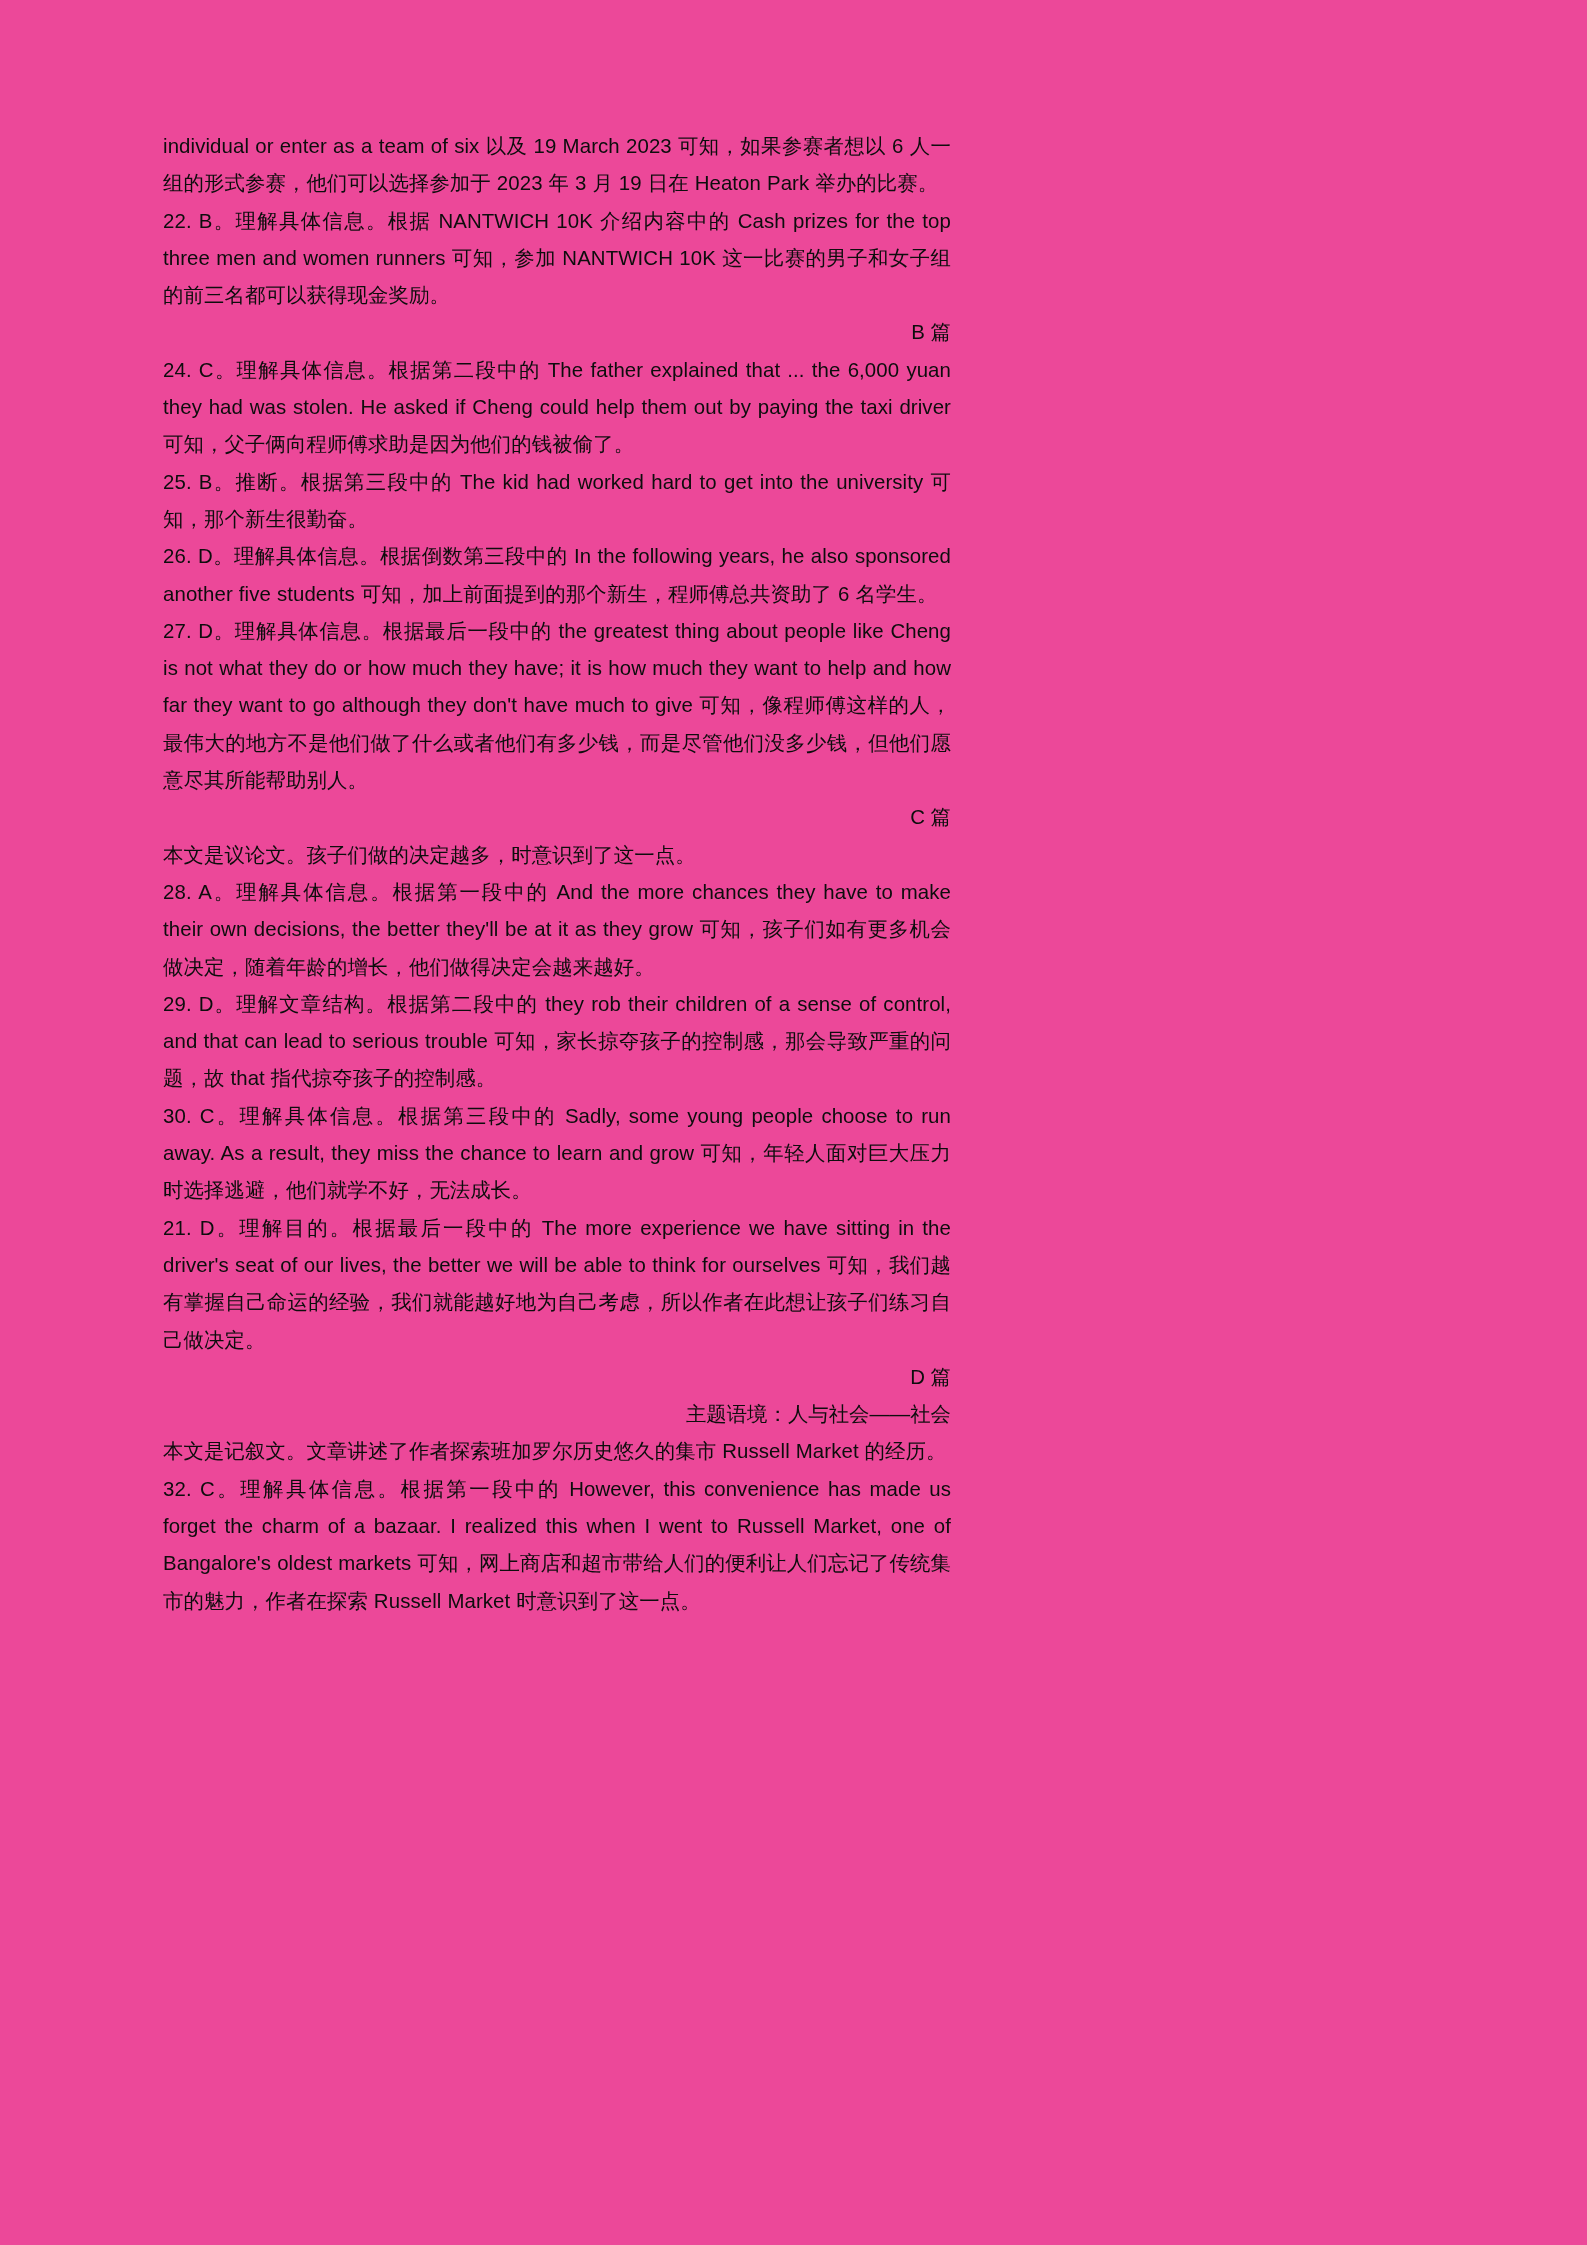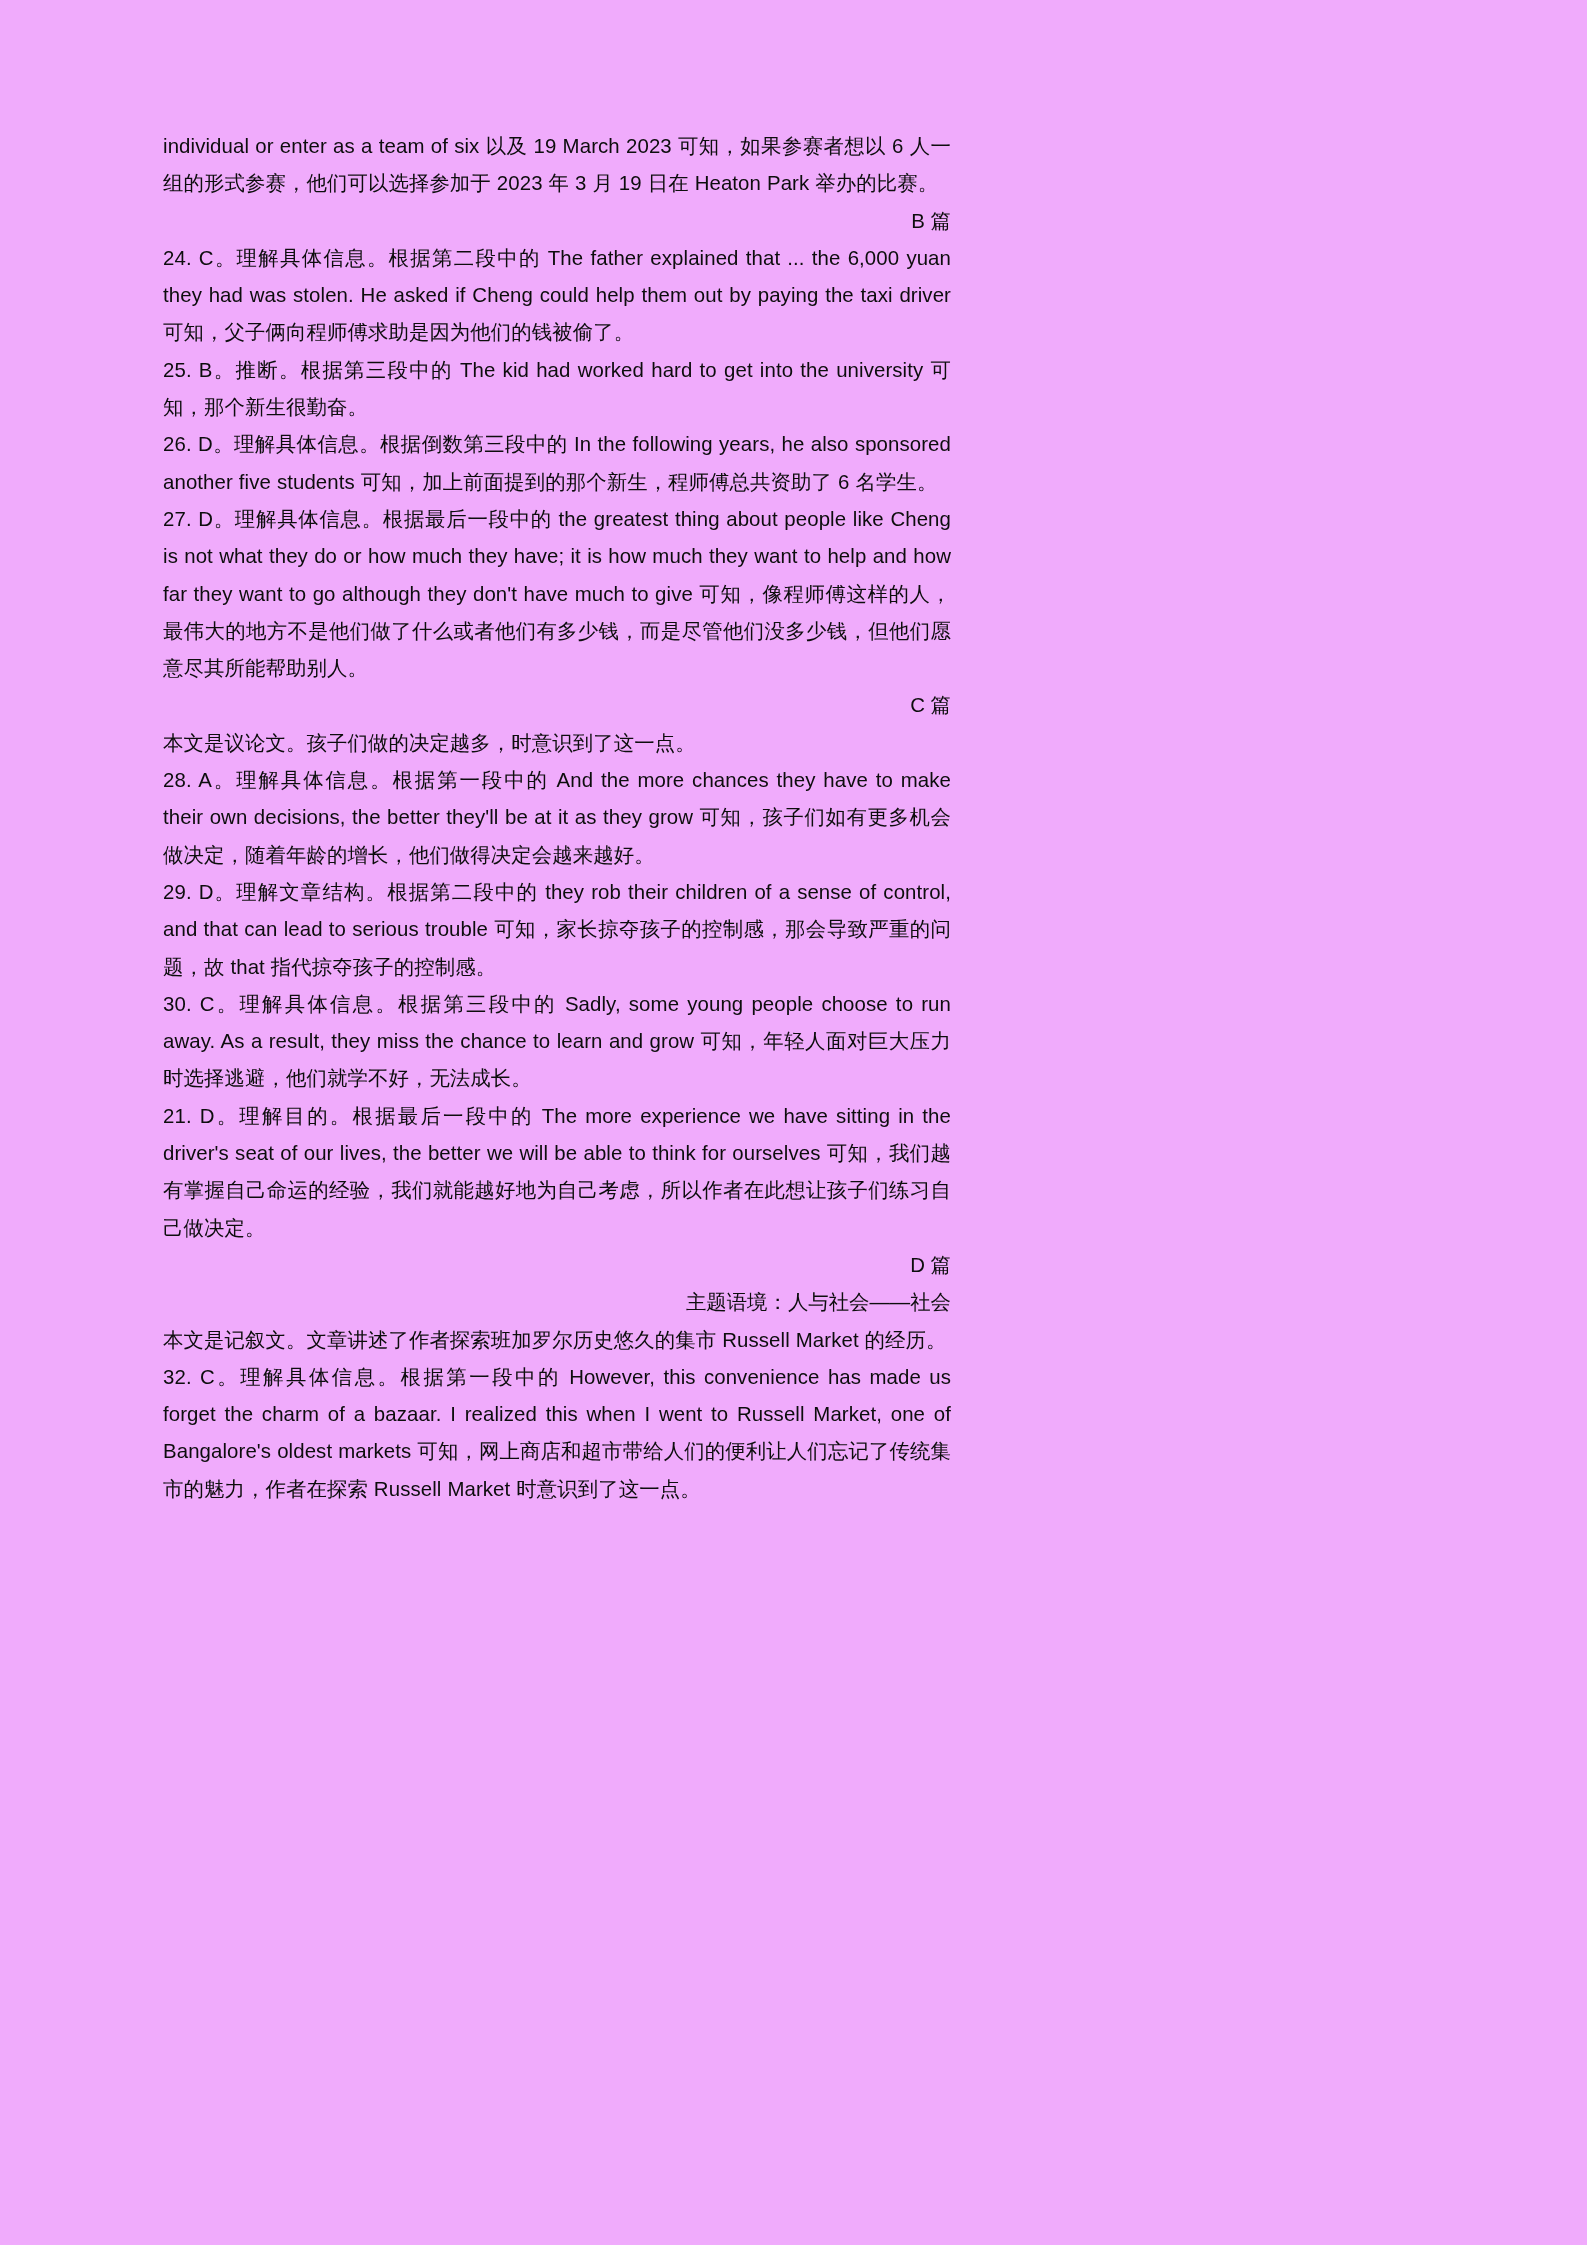--- a/index.html
+++ b/index.html
@@ -10,21 +10,21 @@
   }
   body {
     font-family: "Liberation Sans", "DejaVu Sans", sans-serif;
     color: #000000;
   }
   .page {
     position: relative;
     width: 1587px;
     height: 2245px;
     margin: 0 auto;
-    background: #f0abfc;
+    background: #ec4899;
     box-sizing: border-box;
     overflow: hidden;
   }
   .content {
     position: absolute;
     left: 163px;
     top: 128px;
     width: 788px;
   }
   .para {
@@ -48,20 +48,21 @@
   }
 </style>
 </head>
 <body>
 
 <div class="page">
   <div class="content">
 
     <p class="para">individual or enter as a team of six 以及 19 March 2023 可知，如果参赛者想以 6 人一组的形式参赛，他们可以选择参加于 2023 年 3 月 19 日在 Heaton Park 举办的比赛。</p>
 
+    <p class="para">22. B。理解具体信息。根据 NANTWICH 10K 介绍内容中的 Cash prizes for the top three men and women runners 可知，参加 NANTWICH 10K 这一比赛的男子和女子组的前三名都可以获得现金奖励。</p>
 
 
     <p class="label-line">B 篇</p>
 
 
 
     <p class="para">24. C。理解具体信息。根据第二段中的 The father explained that ... the 6,000 yuan they had was stolen. He asked if Cheng could help them out by paying the taxi driver 可知，父子俩向程师傅求助是因为他们的钱被偷了。</p>
 
     <p class="para">25. B。推断。根据第三段中的 The kid had worked hard to get into the university 可知，那个新生很勤奋。</p>
 

